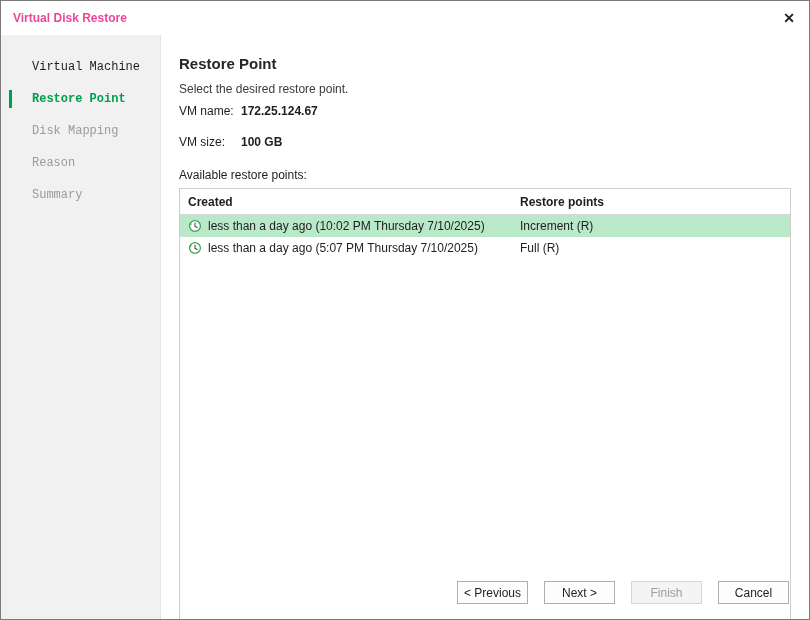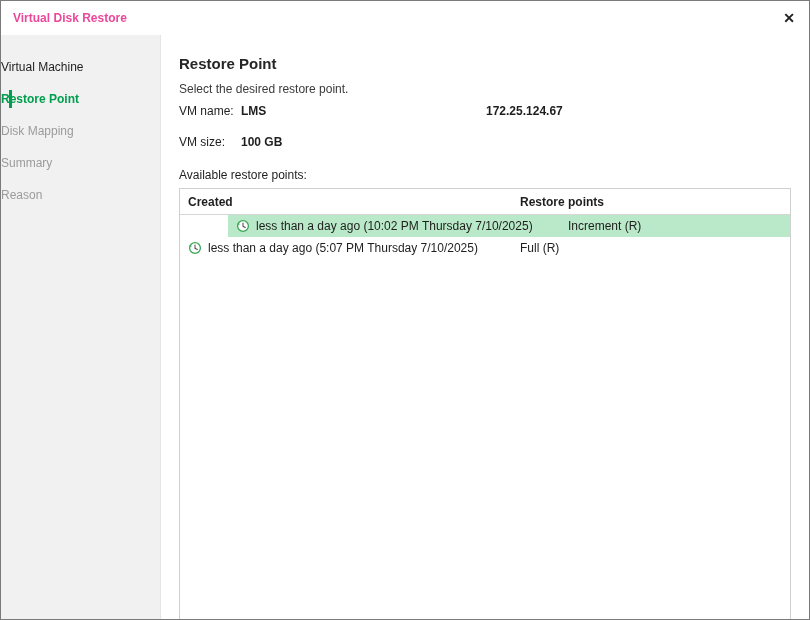--- a/index.html
+++ b/index.html
@@ -40,24 +40,25 @@
     width: 160px;
     background: #f1f1f1;
     border-right: 1px solid #e4e4e4;
     padding-top: 16px;
     flex-shrink: 0;
   }
   .step {
     position: relative;
     height: 32px;
     line-height: 32px;
-    padding-left: 0;
+    padding-left: 31px;
     color: #9b9b9b;
     cursor: pointer;
     white-space: nowrap;
+    font-family: Liberation Mono, monospace;
   }
   .step.done { color: #1e1e1e; }
   .step.active { color: #009e4d; font-weight: bold; }
   .step.active::before {
     content: "";
     position: absolute;
     left: 8px; top: 7px; bottom: 7px;
     width: 3px;
     background: #009e4d;
   }
@@ -92,21 +93,21 @@
     font-weight: bold;
   }
   .th { padding: 0 8px; cursor: pointer; }
   .trow {
     display: grid;
     grid-template-columns: 332px auto;
     height: 22px;
     align-items: center;
     cursor: pointer;
   }
-  .trow.selected { background: #b9e9c8; margin-left: 48px; }
+  .trow.selected { background: #b9e9c8; }
   .td { padding: 0 8px; display: flex; align-items: center; gap: 6px; overflow: hidden; white-space: nowrap; }
   .clock { flex-shrink: 0; display: inline-flex; }
 
   
   .footer {
     position: absolute;
     right: 20px;
     bottom: 15px;
     display: flex;
     gap: 16px;
@@ -144,35 +145,34 @@
       <div class="step done">
         <span>Virtual Machine</span>
       </div>
       <div class="step active">
         <span>Restore Point</span>
       </div>
       <div class="step">
         <span>Disk Mapping</span>
       </div>
       <div class="step">
+        <span>Reason</span>
+      </div>
+      <div class="step">
         <span>Summary</span>
-      </div>
-      <div class="step">
-        <span>Reason</span>
       </div>
     </div>
 
     <div class="main">
 
       <div class="page-title">Restore Point</div>
       <div class="subtitle">Select the desired restore point.</div>
 
       <div class="frow">
         <span class="flabel">VM name:</span>
-        <span class="fvalue">LMS</span>
         <span class="fvalue">172.25.124.67</span>
       </div>
       <div class="frow">
         <span class="flabel">VM size:</span>
         <span class="fvalue">100 GB</span>
         <span></span>
           <span></span>
       </div>
 
       <div class="table-caption">Available restore points:</div>
@@ -205,16 +205,22 @@
                 <path d="M7 4 L7 7.3 L9.3 8.4" fill="none" stroke="#555555" stroke-width="1.1" stroke-linecap="round"></path>
                 <path d="M2.2 3.2 L1.2 5.8 L3.9 5.4 Z" fill="#3aa655"></path>
               </svg>
             </span>
             <span>less than a day ago (5:07 PM Thursday 7/10/2025)</span>
           </div>
           <div class="td">Full (R)</div>
         </div>
       </div>
 
+      <div class="footer">
+        <button class="btn">&lt; Previous</button>
+        <button class="btn">Next &gt;</button>
+        <button class="btn" disabled="">Finish</button>
+        <button class="btn">Cancel</button>
+      </div>
 
     </div>
   </div>
 </div>
 
 </body></html>

